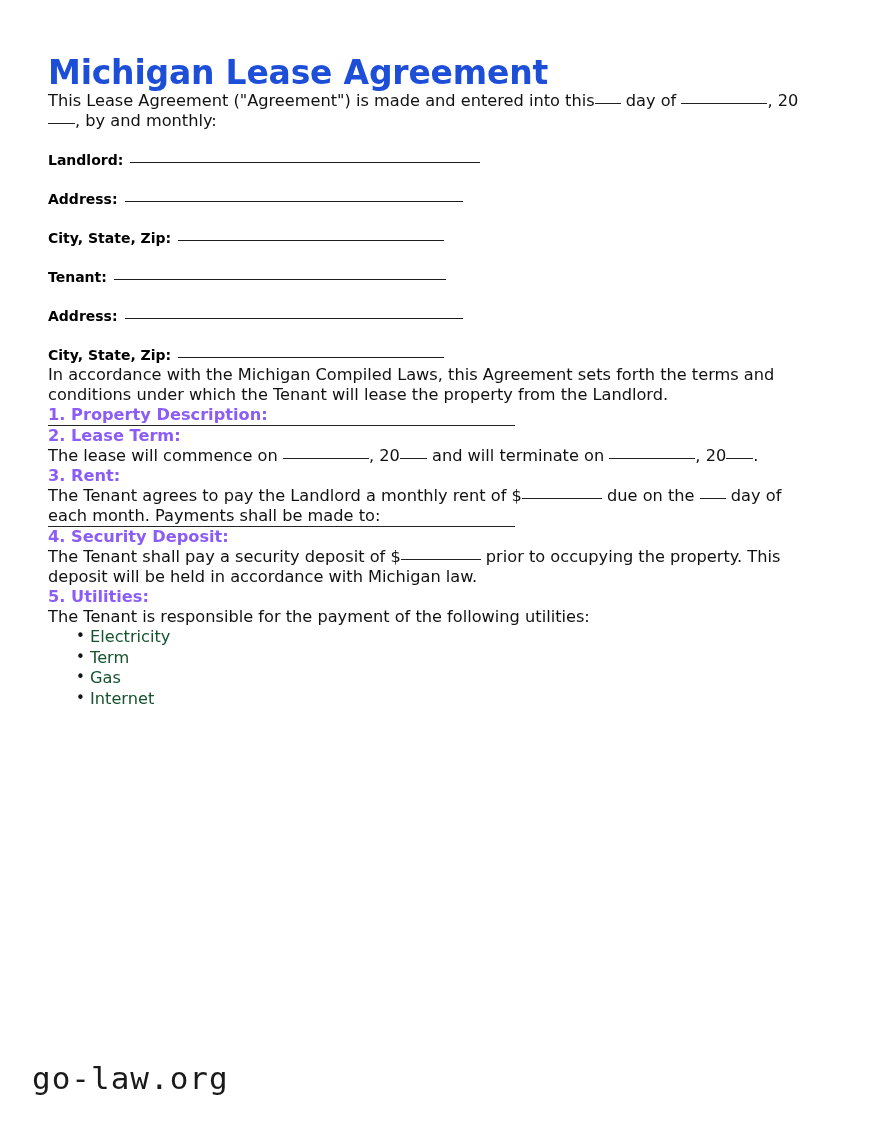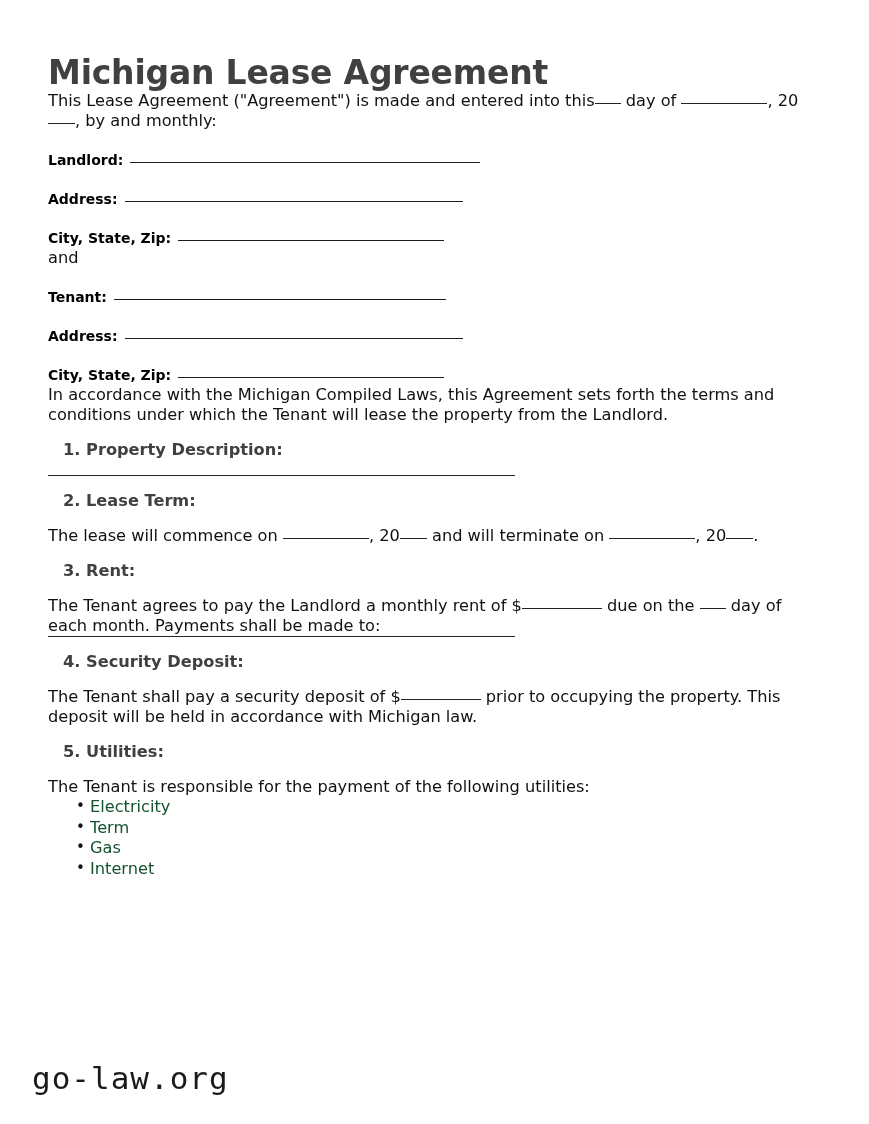--- a/index.html
+++ b/index.html
@@ -35,21 +35,21 @@
   }
 
   h1.doc-title {
     font-family: "DejaVu Sans", "Liberation Sans", sans-serif;
     font-size: 33px;
     font-weight: bold;
     letter-spacing: -0.2px;
     line-height: 1.1;
     margin: 0 0 0 0;
     padding: 0;
-    color: #404040;
+    color: #1d4ed8;
   }
 
   p.para {
     font-size: 16.2px;
     line-height: 20px;
     margin: 0;
     padding: 0;
     color: #111;
     font-weight: normal;
   }
@@ -82,22 +82,22 @@
   }
   .blank-w-lg { width: 350px; }
   .blank-w-md { width: 338px; }
   .blank-w-sm { width: 266px; }
   .blank-w-tn { width: 332px; }
 
   .section-head {
     font-size: 16.2px;
     font-weight: bold;
     line-height: 20px;
-    margin: 15px;
-    color: #404040;
+    margin: 0;
+    color: #8b5cf6;
   }
 
   .rule {
     height: 0;
     border-bottom: 1.7px solid #242424;
     width: 467px;
     margin: 0;
   }
 
   .inline-blank {
@@ -152,21 +152,20 @@
     <h1 class="doc-title">Michigan Lease Agreement</h1>
 
     <p class="para sp-intro"><span>This Lease Agreement ("Agreement") is made and entered into this</span><span class="inline-blank ib-day"></span> <span>day of</span> <span class="inline-blank ib-mon"></span><span>, 20</span><span class="inline-blank ib-yr"></span><span>, by and monthly:</span></p>
 
     <div class="field-row sp-field"><span class="field-label">Landlord:</span><span class="field-blank blank-w-lg"></span></div>
 
     <div class="field-row sp-field"><span class="field-label">Address:</span><span class="field-blank blank-w-md"></span></div>
 
     <div class="field-row sp-field"><span class="field-label">City, State, Zip:</span><span class="field-blank blank-w-sm"></span></div>
 
-    <p class="para sp-and">and</p>
 
     <div class="field-row sp-field"><span class="field-label">Tenant:</span><span class="field-blank blank-w-tn"></span></div>
 
     <div class="field-row sp-field"><span class="field-label">Address:</span><span class="field-blank blank-w-md"></span></div>
 
     <div class="field-row sp-field"><span class="field-label">City, State, Zip:</span><span class="field-blank blank-w-sm"></span></div>
 
     <p class="para sp-block">In accordance with the Michigan Compiled Laws, this Agreement sets forth the terms and conditions under which the Tenant will lease the property from the Landlord.</p>
 
     <p class="section-head sp-head">1. Property Description:</p>

